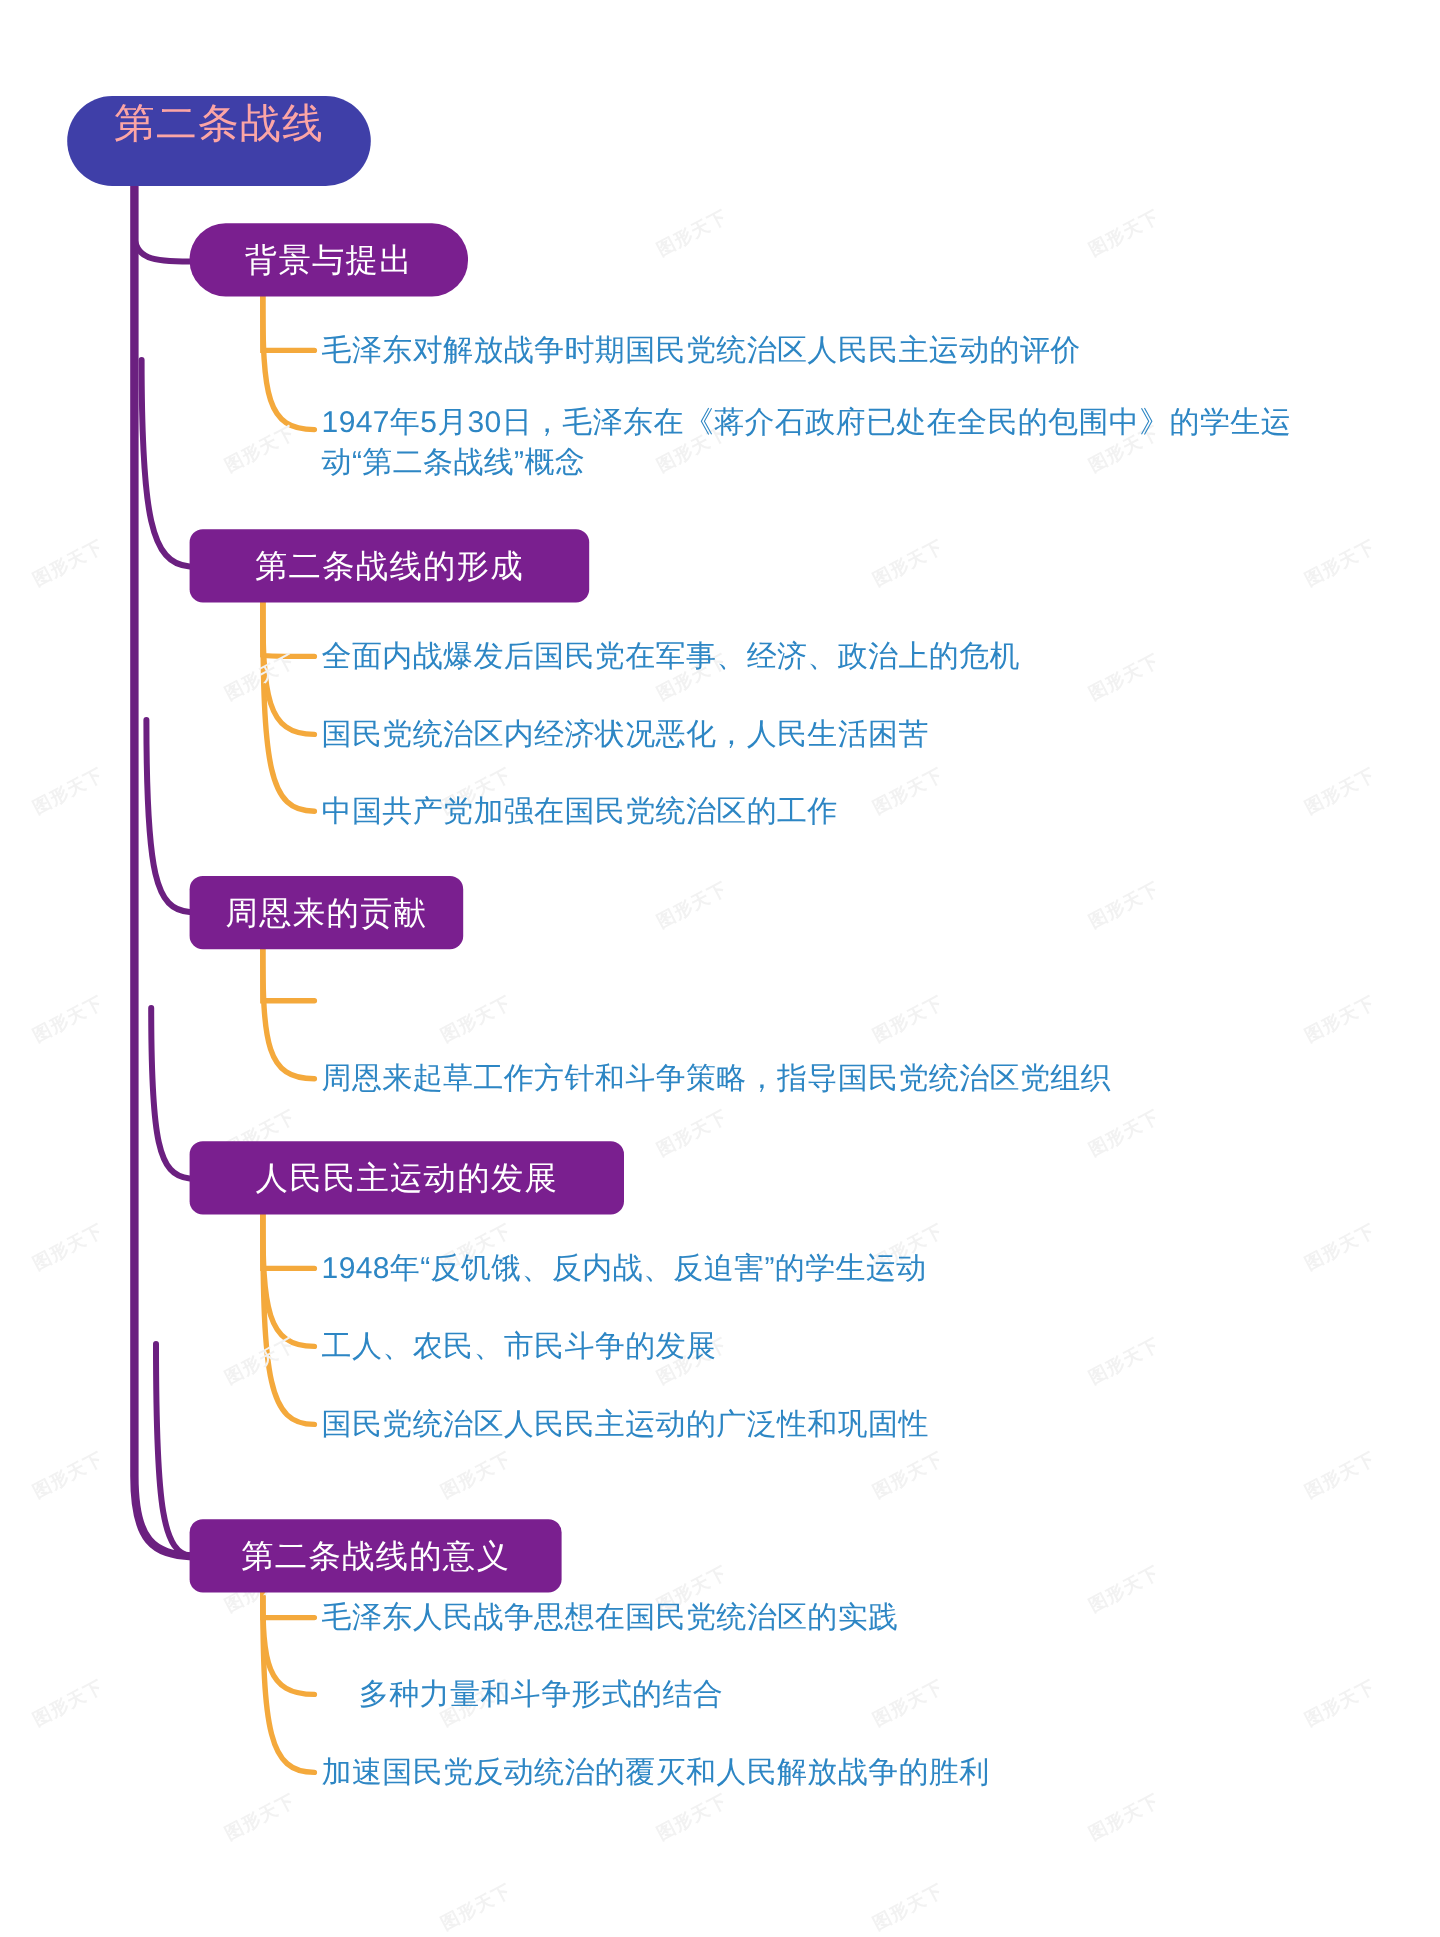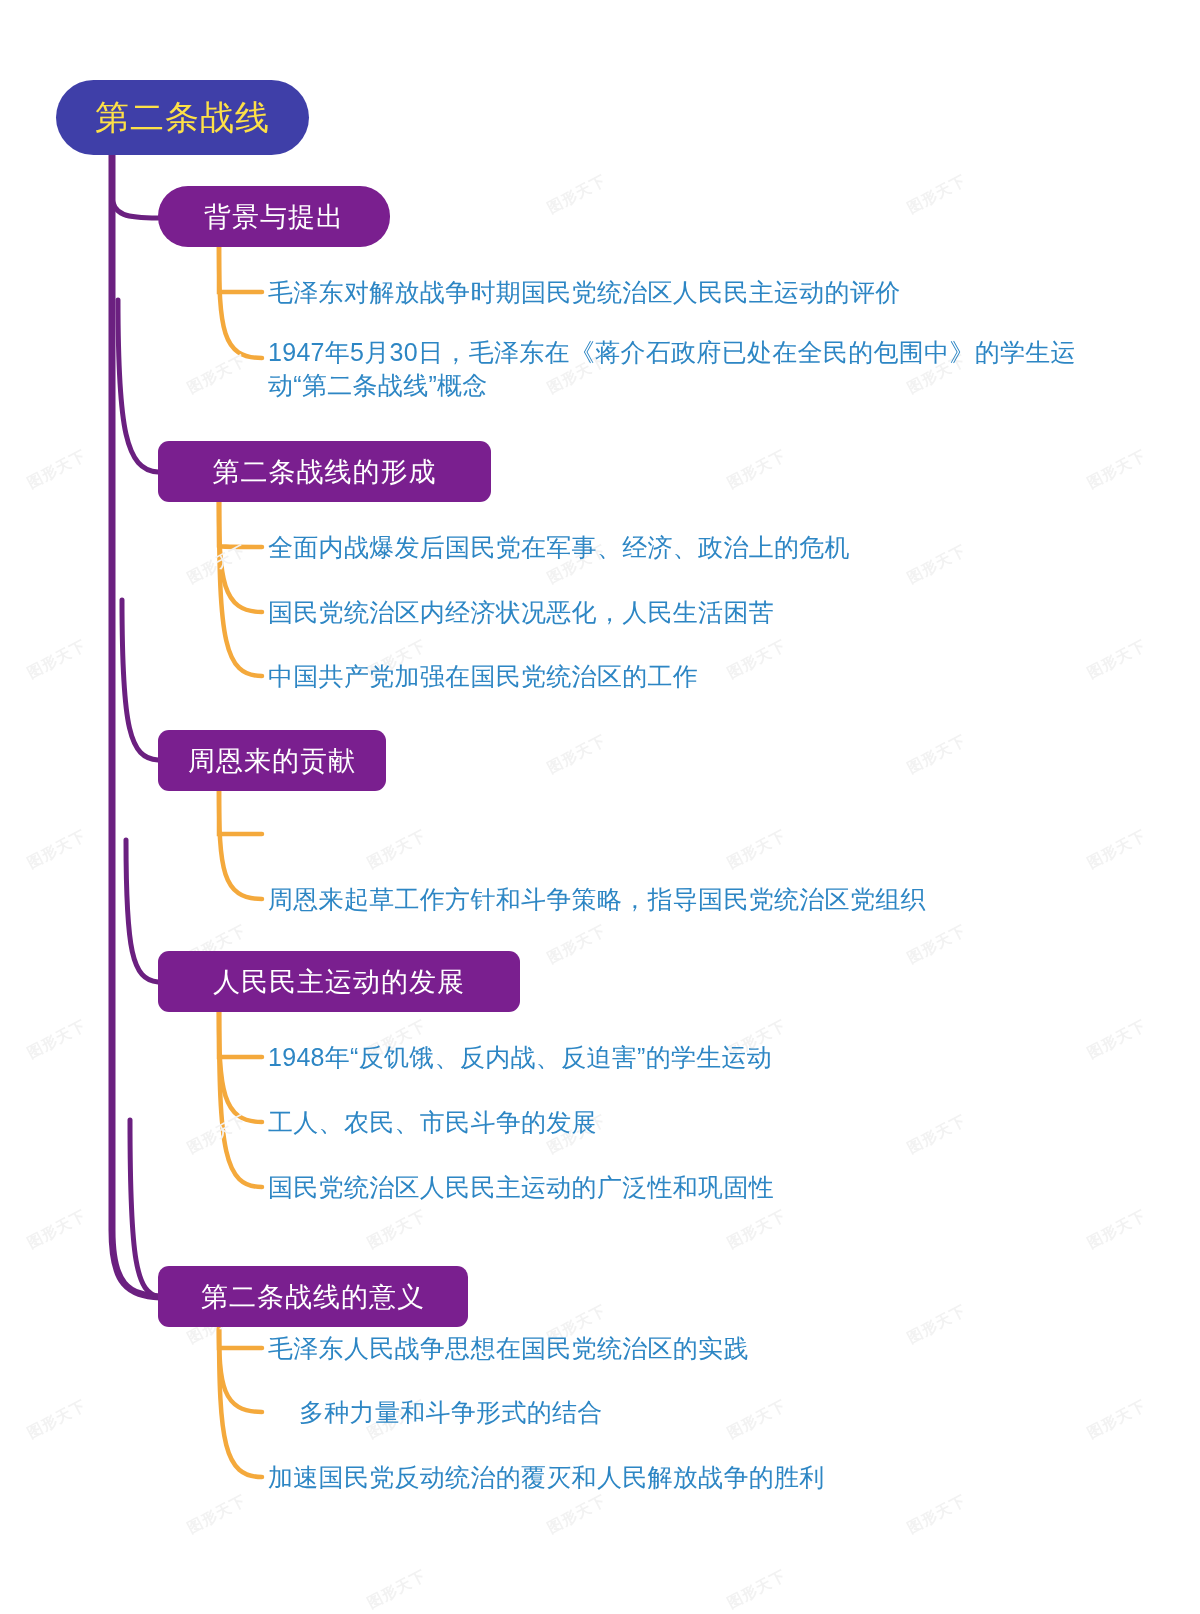--- a/index.html
+++ b/index.html
@@ -38,24 +38,23 @@
     font-size: 15px;
     font-weight: bold;
     letter-spacing: 1px;
     transform: rotate(-28deg);
     white-space: nowrap;
     font-family: "DejaVu Sans", sans-serif;
   }
   .root-node {
     position: absolute;
     display: flex;
-    align-items: center;
     justify-content: center;
     background: #3f3fa8;
-    color: #fde047;
+    color: #fca5a5;
     border-radius: 40px;
     font-size: 34px;
     letter-spacing: 1px;
     box-sizing: border-box;
     padding: 0 34px;
     white-space: nowrap;
   }
   .topic-node {
     position: absolute;
     display: flex;

